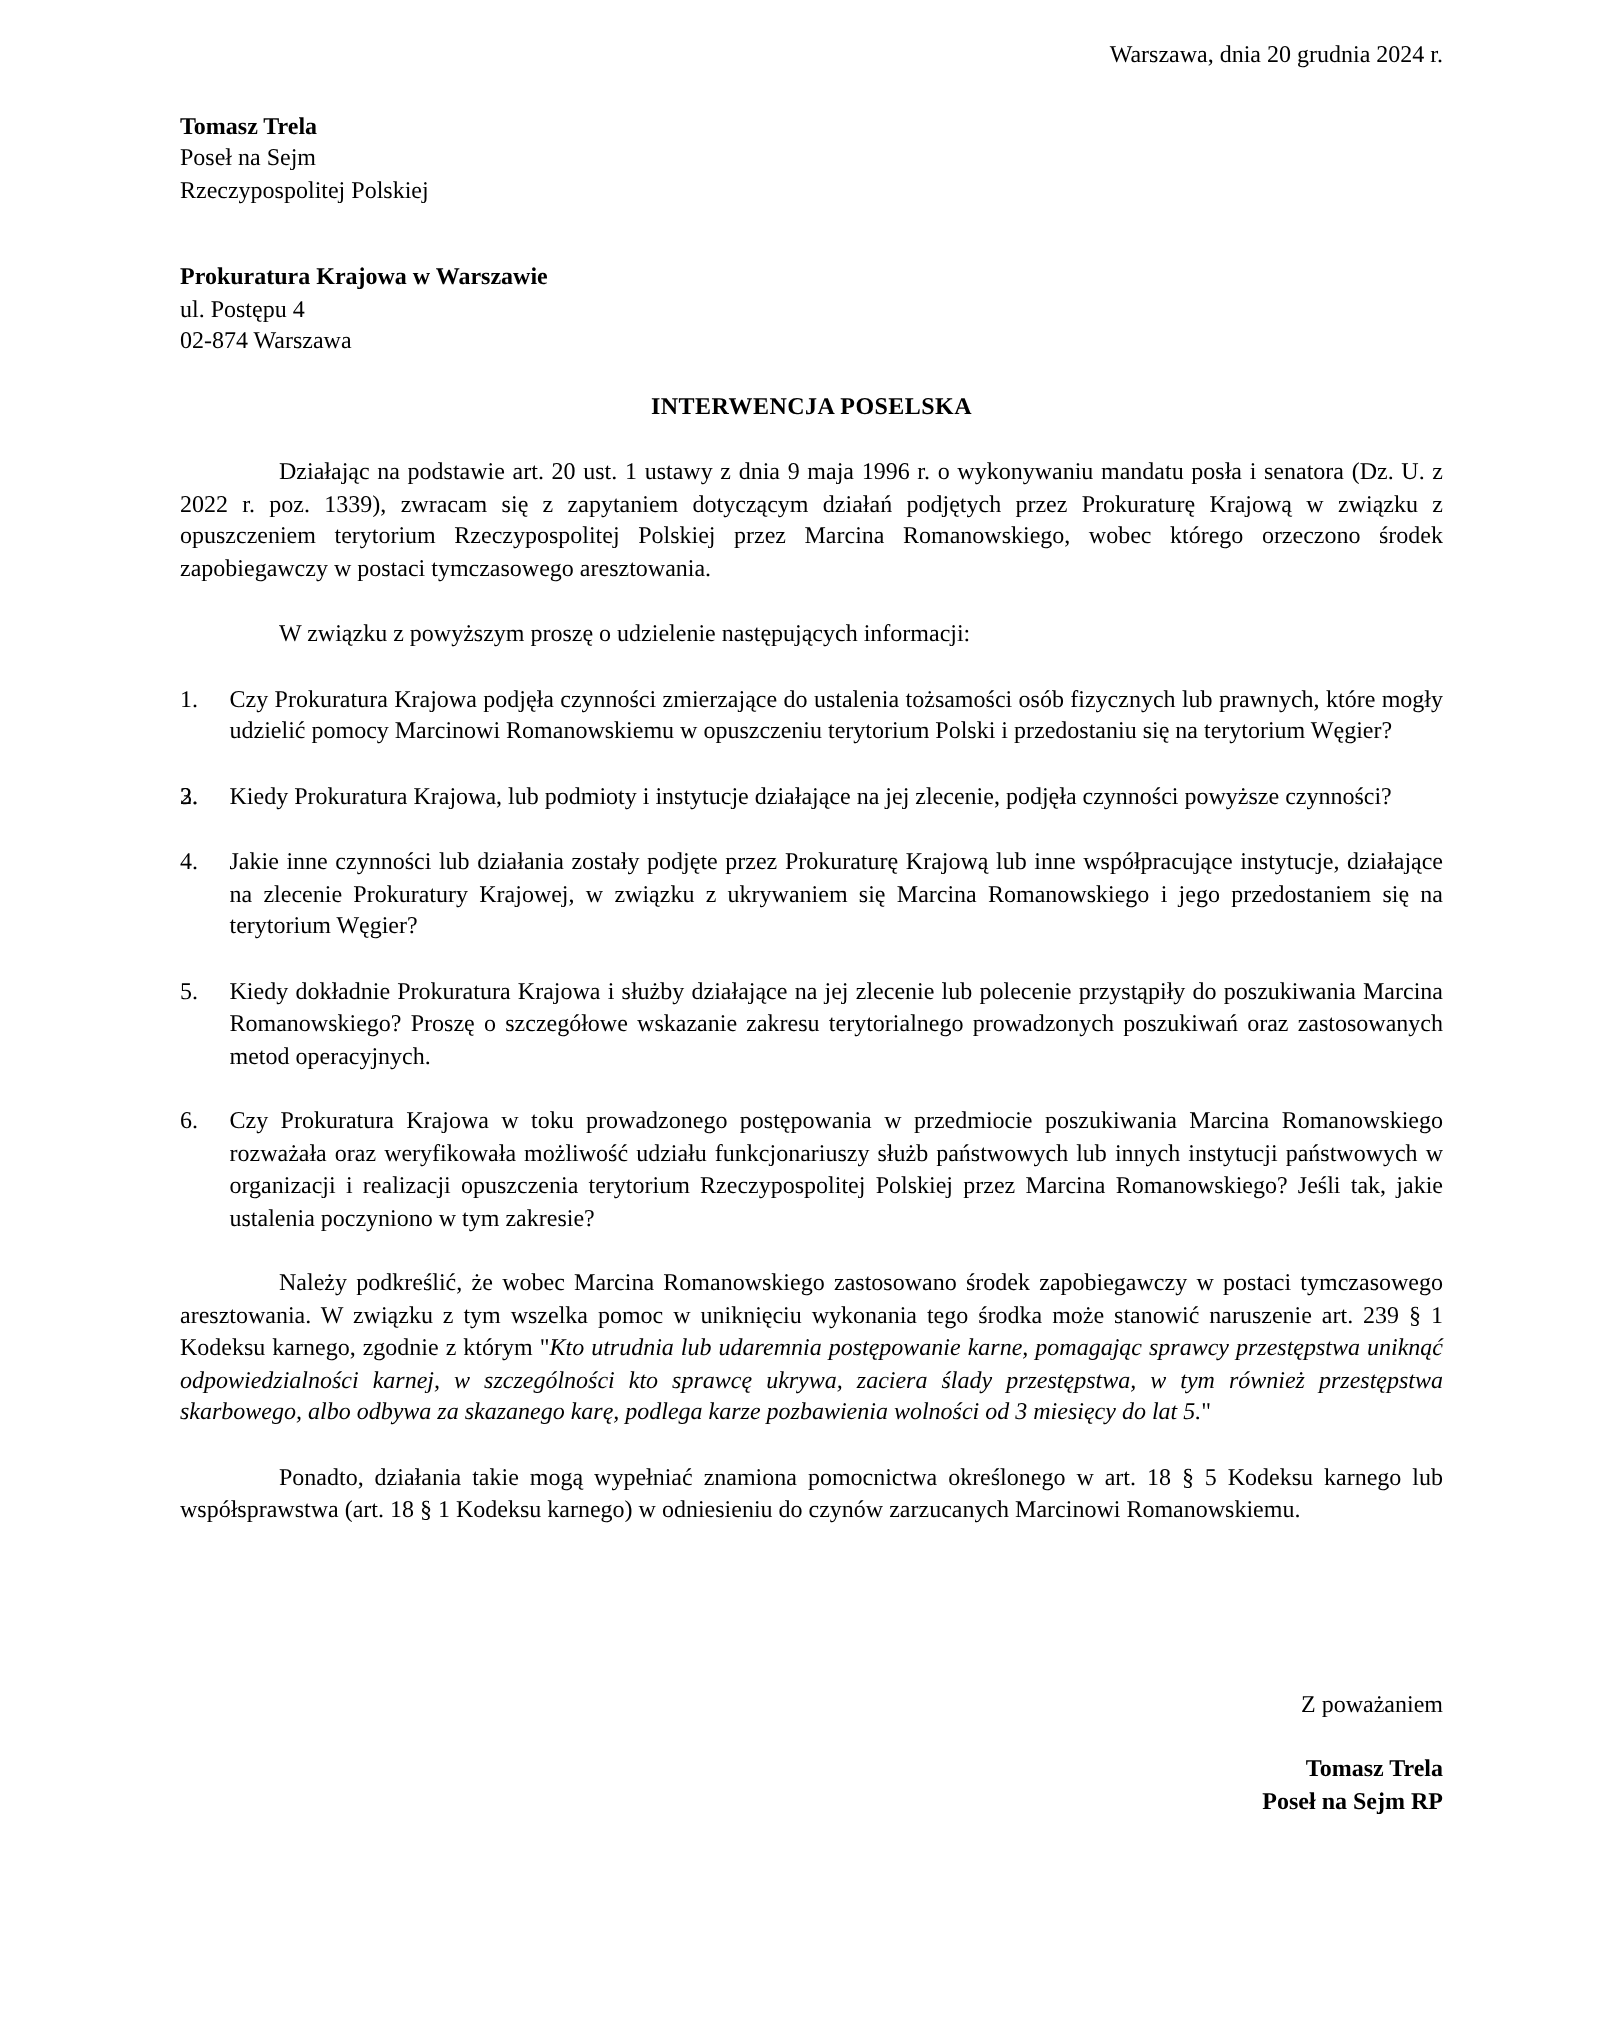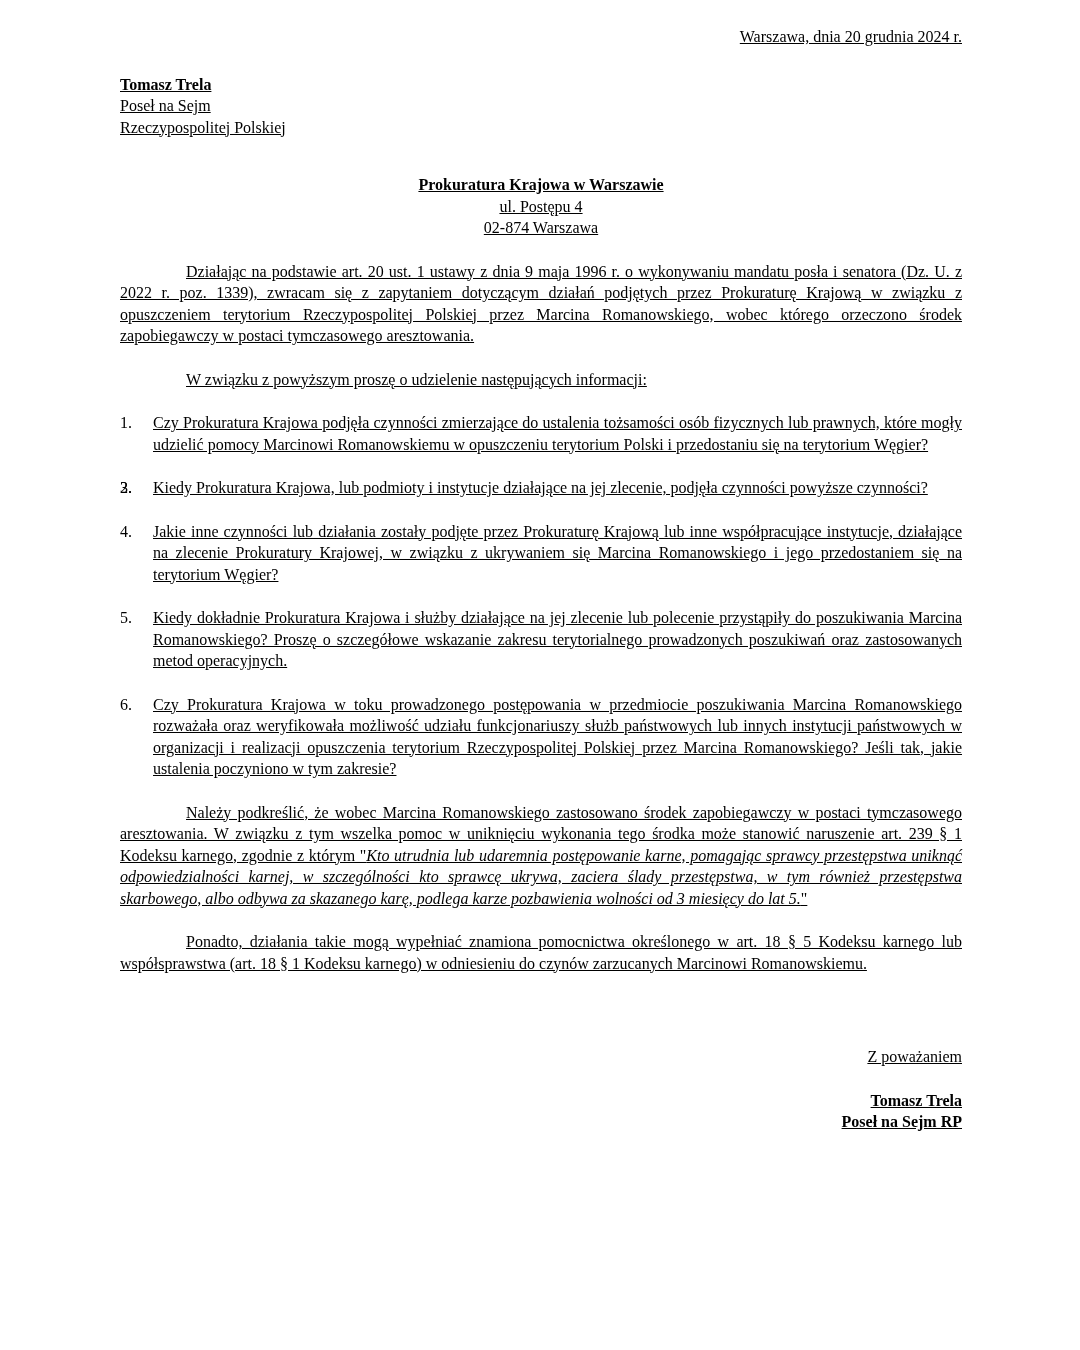--- a/index.html
+++ b/index.html
@@ -14,35 +14,34 @@
     font-family: "Liberation Serif", "DejaVu Serif", serif;
     color: #000000;
     font-size: 16px;
     line-height: 21.5px;
   }
   .page {
     box-sizing: border-box;
     width: 1080px;
     height: 1156px;
     padding: 26px 118px 0 120px;
-    text-decoration: underline;
   }
   .bold { font-weight: bold; }
   .italic { font-style: italic; }
 
   .date-line {
     text-align: right;
     margin-bottom: 26px;
   }
   .sender-block {
     text-align: left;
     margin-bottom: 24px;
   }
   .recipient-block {
-    text-align: center;
+    text-align: left;
     margin-bottom: 22px;
     margin-top: 36px;
   }
   .doc-title {
     text-align: center;
     font-weight: bold;
     letter-spacing: 0.3px;
     margin: 0 0 22px 0;
   }
   p.para {
@@ -61,21 +60,21 @@
   .question .qnum {
     position: absolute;
     left: 0;
     top: 0;
   }
   .request-line {
     margin-bottom: 30px;
   }
   .signoff {
     text-align: right;
-    margin-top: 72px;
+    margin-top: 108px;
   }
   .signature-block {
     text-align: right;
     margin-top: 22px;
     font-weight: bold;
   }
 </style>
 </head>
 <body>
 
@@ -88,20 +87,21 @@
     <div>Poseł na Sejm</div>
     <div>Rzeczypospolitej Polskiej</div>
   </div>
 
   <div class="recipient-block">
     <div class="bold">Prokuratura Krajowa w Warszawie</div>
     <div>ul. Postępu 4</div>
     <div>02-874 Warszawa</div>
   </div>
 
+  <div class="doc-title">INTERWENCJA POSELSKA</div>
 
   <p class="para indent">Działając na podstawie art. 20 ust. 1 ustawy z dnia 9 maja 1996 r. o wykonywaniu mandatu posła i senatora (Dz. U. z 2022 r. poz. 1339), zwracam się z zapytaniem dotyczącym działań podjętych przez Prokuraturę Krajową w związku z opuszczeniem terytorium Rzeczypospolitej Polskiej przez Marcina Romanowskiego, wobec którego orzeczono środek zapobiegawczy w postaci tymczasowego aresztowania.</p>
 
   <p class="para indent request-line">W związku z powyższym proszę o udzielenie następujących informacji:</p>
 
   <div class="question">
     <span class="qnum">1.</span>
     <span>Czy Prokuratura Krajowa podjęła czynności zmierzające do ustalenia tożsamości osób fizycznych lub prawnych, które mogły udzielić pomocy Marcinowi Romanowskiemu w opuszczeniu terytorium Polski i przedostaniu się na terytorium Węgier?</span>
   </div>
 

